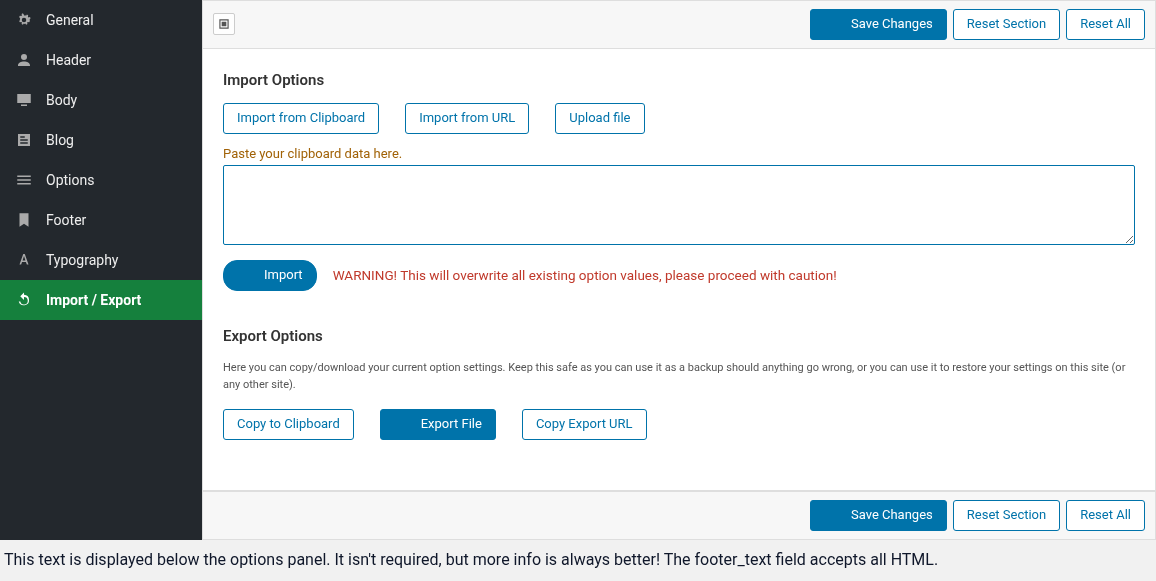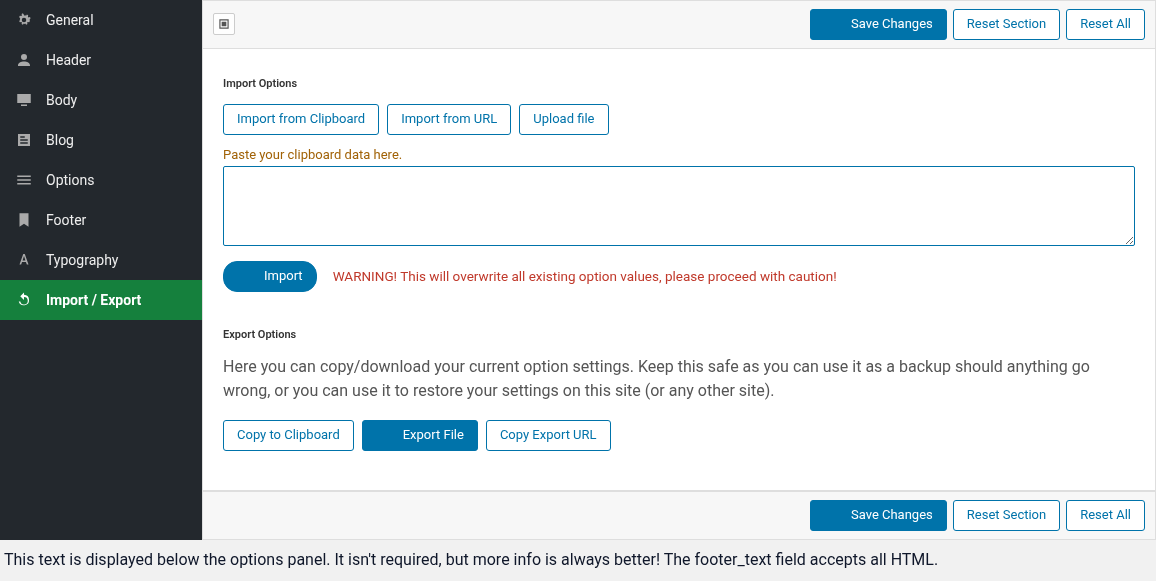--- a/index.html
+++ b/index.html
@@ -99,29 +99,28 @@
   }
   .content {
     flex: 1;
     background: #fff;
     border: 1px solid #dedede;
     border-top: none;
     padding: 22px 20px 26px 20px;
     overflow: auto;
   }
   h3.section-title {
-    font-size: 11px;
+    font-size: 15px;
     font-weight: 600;
     color: #333;
     margin-bottom: 14px;
-    margin-top: 6px;
   }
   .btn-row {
     display: flex;
-    gap: 8px;
+    gap: 26px;
     margin-bottom: 12px;
   }
   .btn-row .btn { margin-left: 0; }
   .hint {
     font-size: 13px;
     color: #a16207;
     margin-bottom: 4px;
   }
   textarea.import-area {
     width: 100%;
@@ -140,21 +139,21 @@
     align-items: center;
     gap: 16px;
     margin-bottom: 36px;
   }
   .import-action-row .btn { margin-left: 0; border-radius: 14px; }
   .warning {
     color: #c0392b;
     font-size: 13.5px;
   }
   .desc {
-    font-size: 16px;
+    font-size: 11px;
     color: #555;
     line-height: 1.55;
     margin-bottom: 16px;
   }
   .bottom-bar {
     background: #f7f7f7;
     padding: 8px 10px;
     display: flex;
     align-items: center;
     border: 1px solid #dedede;

